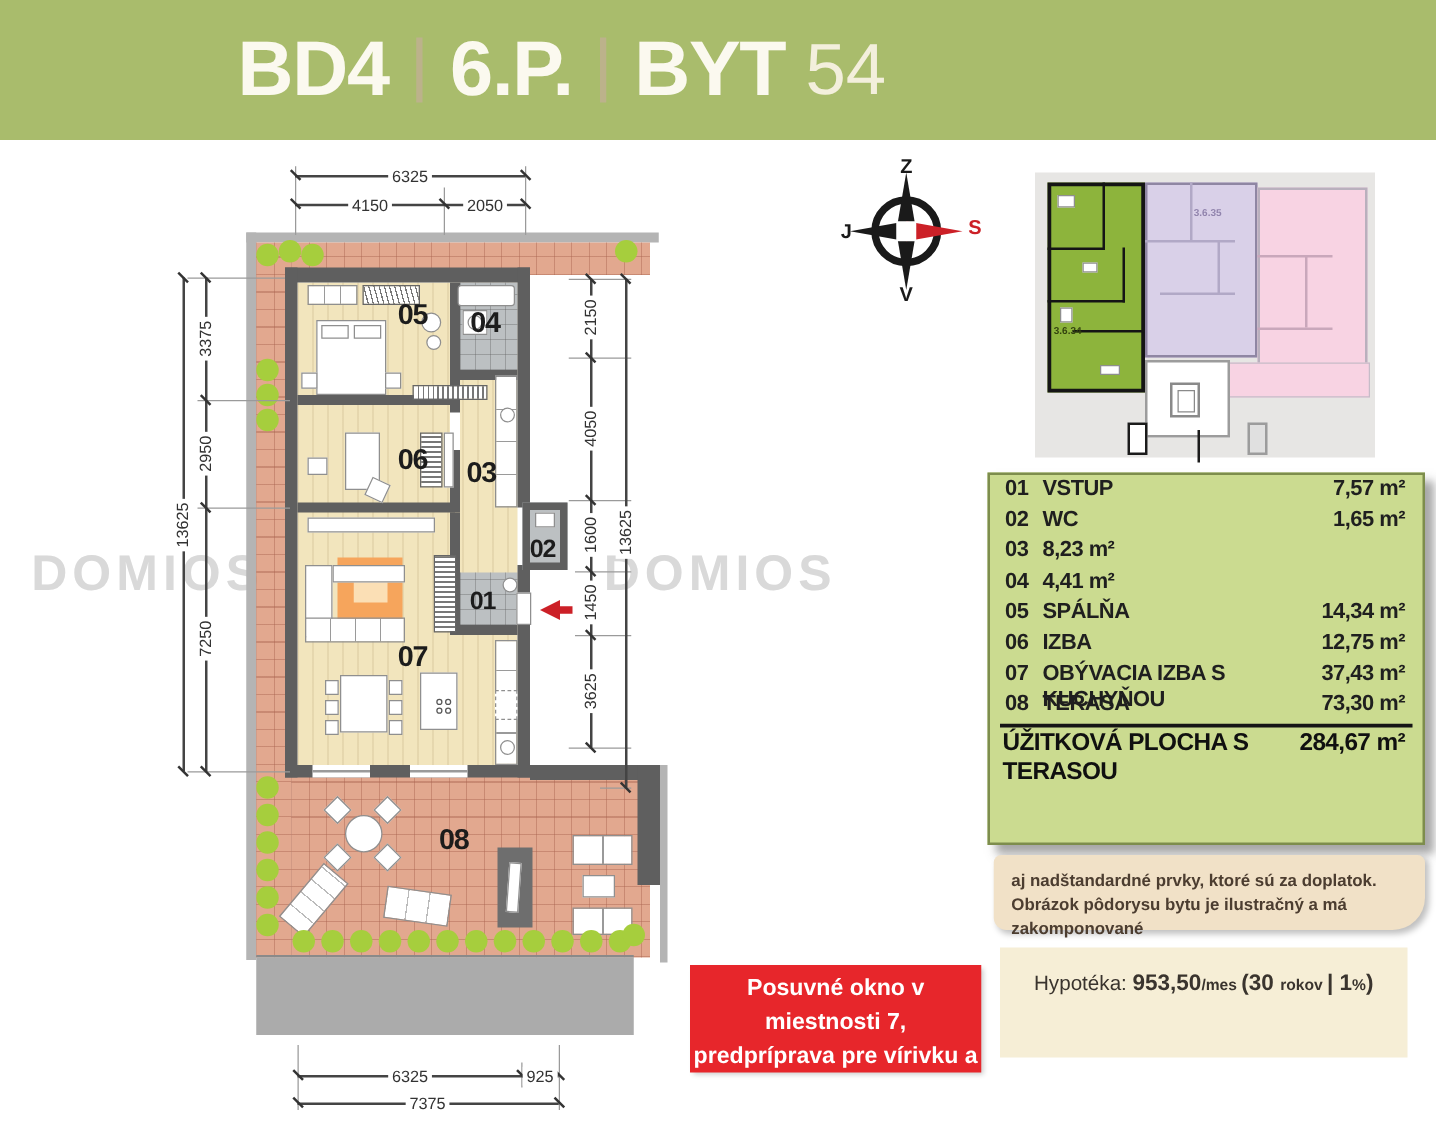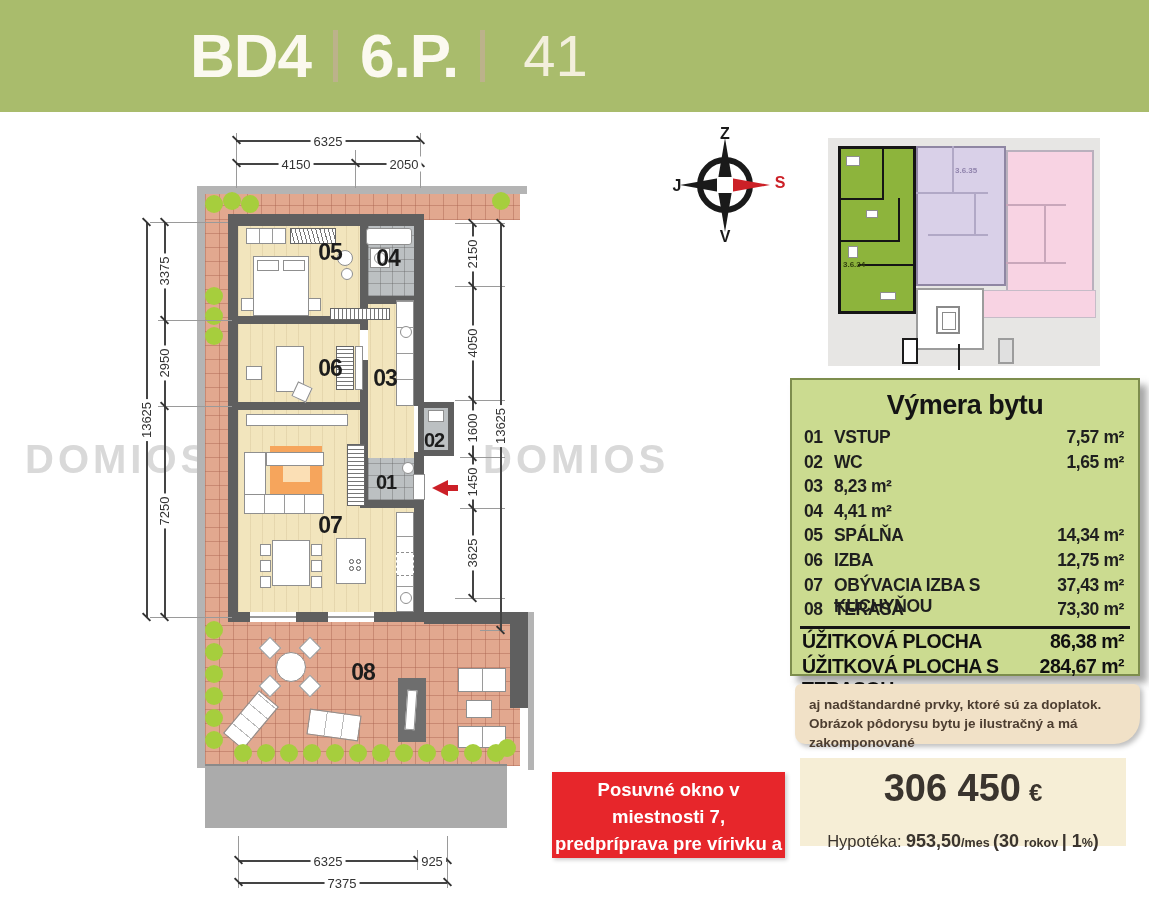--- a/index.html
+++ b/index.html
@@ -79,21 +79,22 @@
 </head>
 <body>
 
 <div class="canvas">
 
   <div class="hdr" style="padding-left:190px;">
     <span class="big">BD4</span>
     <span class="sep"></span>
     <span class="big">6.P.</span>
     <span class="sep"></span>
-    <span class="thin">41</span>
+    <span class="big">BYT</span>
+    <span class="thin">54</span>
   </div>
 
   <div class="wm" style="left:25px;top:437px;">DOMIOS</div>
   <div class="wm" style="left:483px;top:437px;">DOMIOS</div>
 
   <div>
 
     <div class="rail" style="left:197px;top:186px;width:8px;height:582px;"></div>
     <div class="rail" style="left:197px;top:186px;width:330px;height:8px;"></div>
     <div class="rail" style="left:528px;top:612px;width:6px;height:158px;"></div>
@@ -244,21 +245,21 @@
     <div class="guide" style="left:420px;top:133px;width:1px;height:55px;"></div>
     <div class="dimh" style="left:236px;top:140px;width:184px;"></div>
     <div class="tk" style="left:231px;top:139px;"></div>
     <div class="tk" style="left:415px;top:139px;"></div>
     <span class="dlab" style="left:328px;top:141px;">6325</span>
     <div class="dimh" style="left:236px;top:163px;width:184px;"></div>
     <div class="tk" style="left:231px;top:162px;"></div>
     <div class="tk" style="left:350px;top:162px;"></div>
     <div class="tk" style="left:415px;top:162px;"></div>
     <span class="dlab" style="left:296px;top:164px;">4150</span>
-    <span class="dlab" style="left:404px;top:164px;">2050</span>
+    <span class="dlab" style="left:388px;top:164px;">2050</span>
 
     <div class="guide" style="left:150px;top:222px;width:78px;height:1px;"></div>
     <div class="guide" style="left:158px;top:320px;width:74px;height:1px;"></div>
     <div class="guide" style="left:158px;top:406px;width:74px;height:1px;"></div>
     <div class="guide" style="left:150px;top:617px;width:82px;height:1px;"></div>
     <div class="dimv" style="left:146px;top:222px;height:395px;"></div>
     <div class="dimv" style="left:164px;top:222px;height:395px;"></div>
     <div class="tk" style="left:141px;top:221px;"></div>
     <div class="tk" style="left:141px;top:616px;"></div>
     <div class="tk" style="left:159px;top:221px;"></div>
@@ -356,21 +357,20 @@
 
     <div style="position:absolute;left:902px;top:338px;width:16px;height:26px;background:#fff;border:2px solid #1b1b1b;box-sizing:border-box;"></div>
     <div style="position:absolute;left:998px;top:338px;width:16px;height:26px;background:#e0e0e0;border:2px solid #9c9c9c;box-sizing:border-box;"></div>
     <div style="position:absolute;left:958px;top:344px;width:2px;height:26px;background:#1b1b1b;"></div>
 
     <span class="sp-lbl" style="left:843px;top:260px;color:#33420f;">3.6.34</span>
     <span class="sp-lbl" style="left:955px;top:166px;color:#9184ad;">3.6.35</span>
   </div>
 
   <div class="panel">
-    <h2>Výmera bytu</h2>
     <div class="prow">
       <span class="n">01</span>
       <span class="nm">VSTUP</span>
       <span class="v">7,57 m²</span>
     </div>
     <div class="prow">
       <span class="n">02</span>
       <span class="nm">WC</span>
       <span class="v">1,65 m²</span>
     </div>
@@ -396,43 +396,36 @@
       <span class="n">07</span>
       <span class="nm">OBÝVACIA IZBA S KUCHYŇOU</span>
       <span class="v">37,43 m²</span>
     </div>
     <div class="prow">
       <span class="n">08</span>
       <span class="nm">TERASA</span>
       <span class="v">73,30 m²</span>
     </div>
     <div class="pdiv"></div>
-    <div class="trow">
-      <span class="nm">ÚŽITKOVÁ PLOCHA</span>
-      <span class="v">86,38 m²</span>
-    </div>
     <div class="trow">
       <span class="nm">ÚŽITKOVÁ PLOCHA S TERASOU</span>
       <span class="v">284,67 m²</span>
     </div>
   </div>
 
   <div class="discl">
     <div>aj nadštandardné prvky, ktoré sú za doplatok.</div>
     <div>Obrázok pôdorysu bytu je ilustračný a má zakomponované</div>
   </div>
 
   <div class="note">
     <div>Posuvné okno v miestnosti 7,</div>
     <div>predpríprava pre vírivku a vonkajší</div>
     <div>guľový ventil v cene bytu</div>
   </div>
 
   <div class="price">
-    <div class="amt">
-      <span>306 450</span><span class="cur">€</span>
-    </div>
     <div class="mort">
       <span>Hypotéka: </span><span class="b">953,50</span><span class="s">/mes </span><span class="b">(30 </span><span class="s">rokov </span><span class="b">| 1</span><span class="s">%</span><span class="b">)</span>
     </div>
   </div>
 
 </div>
 
 </body></html>

